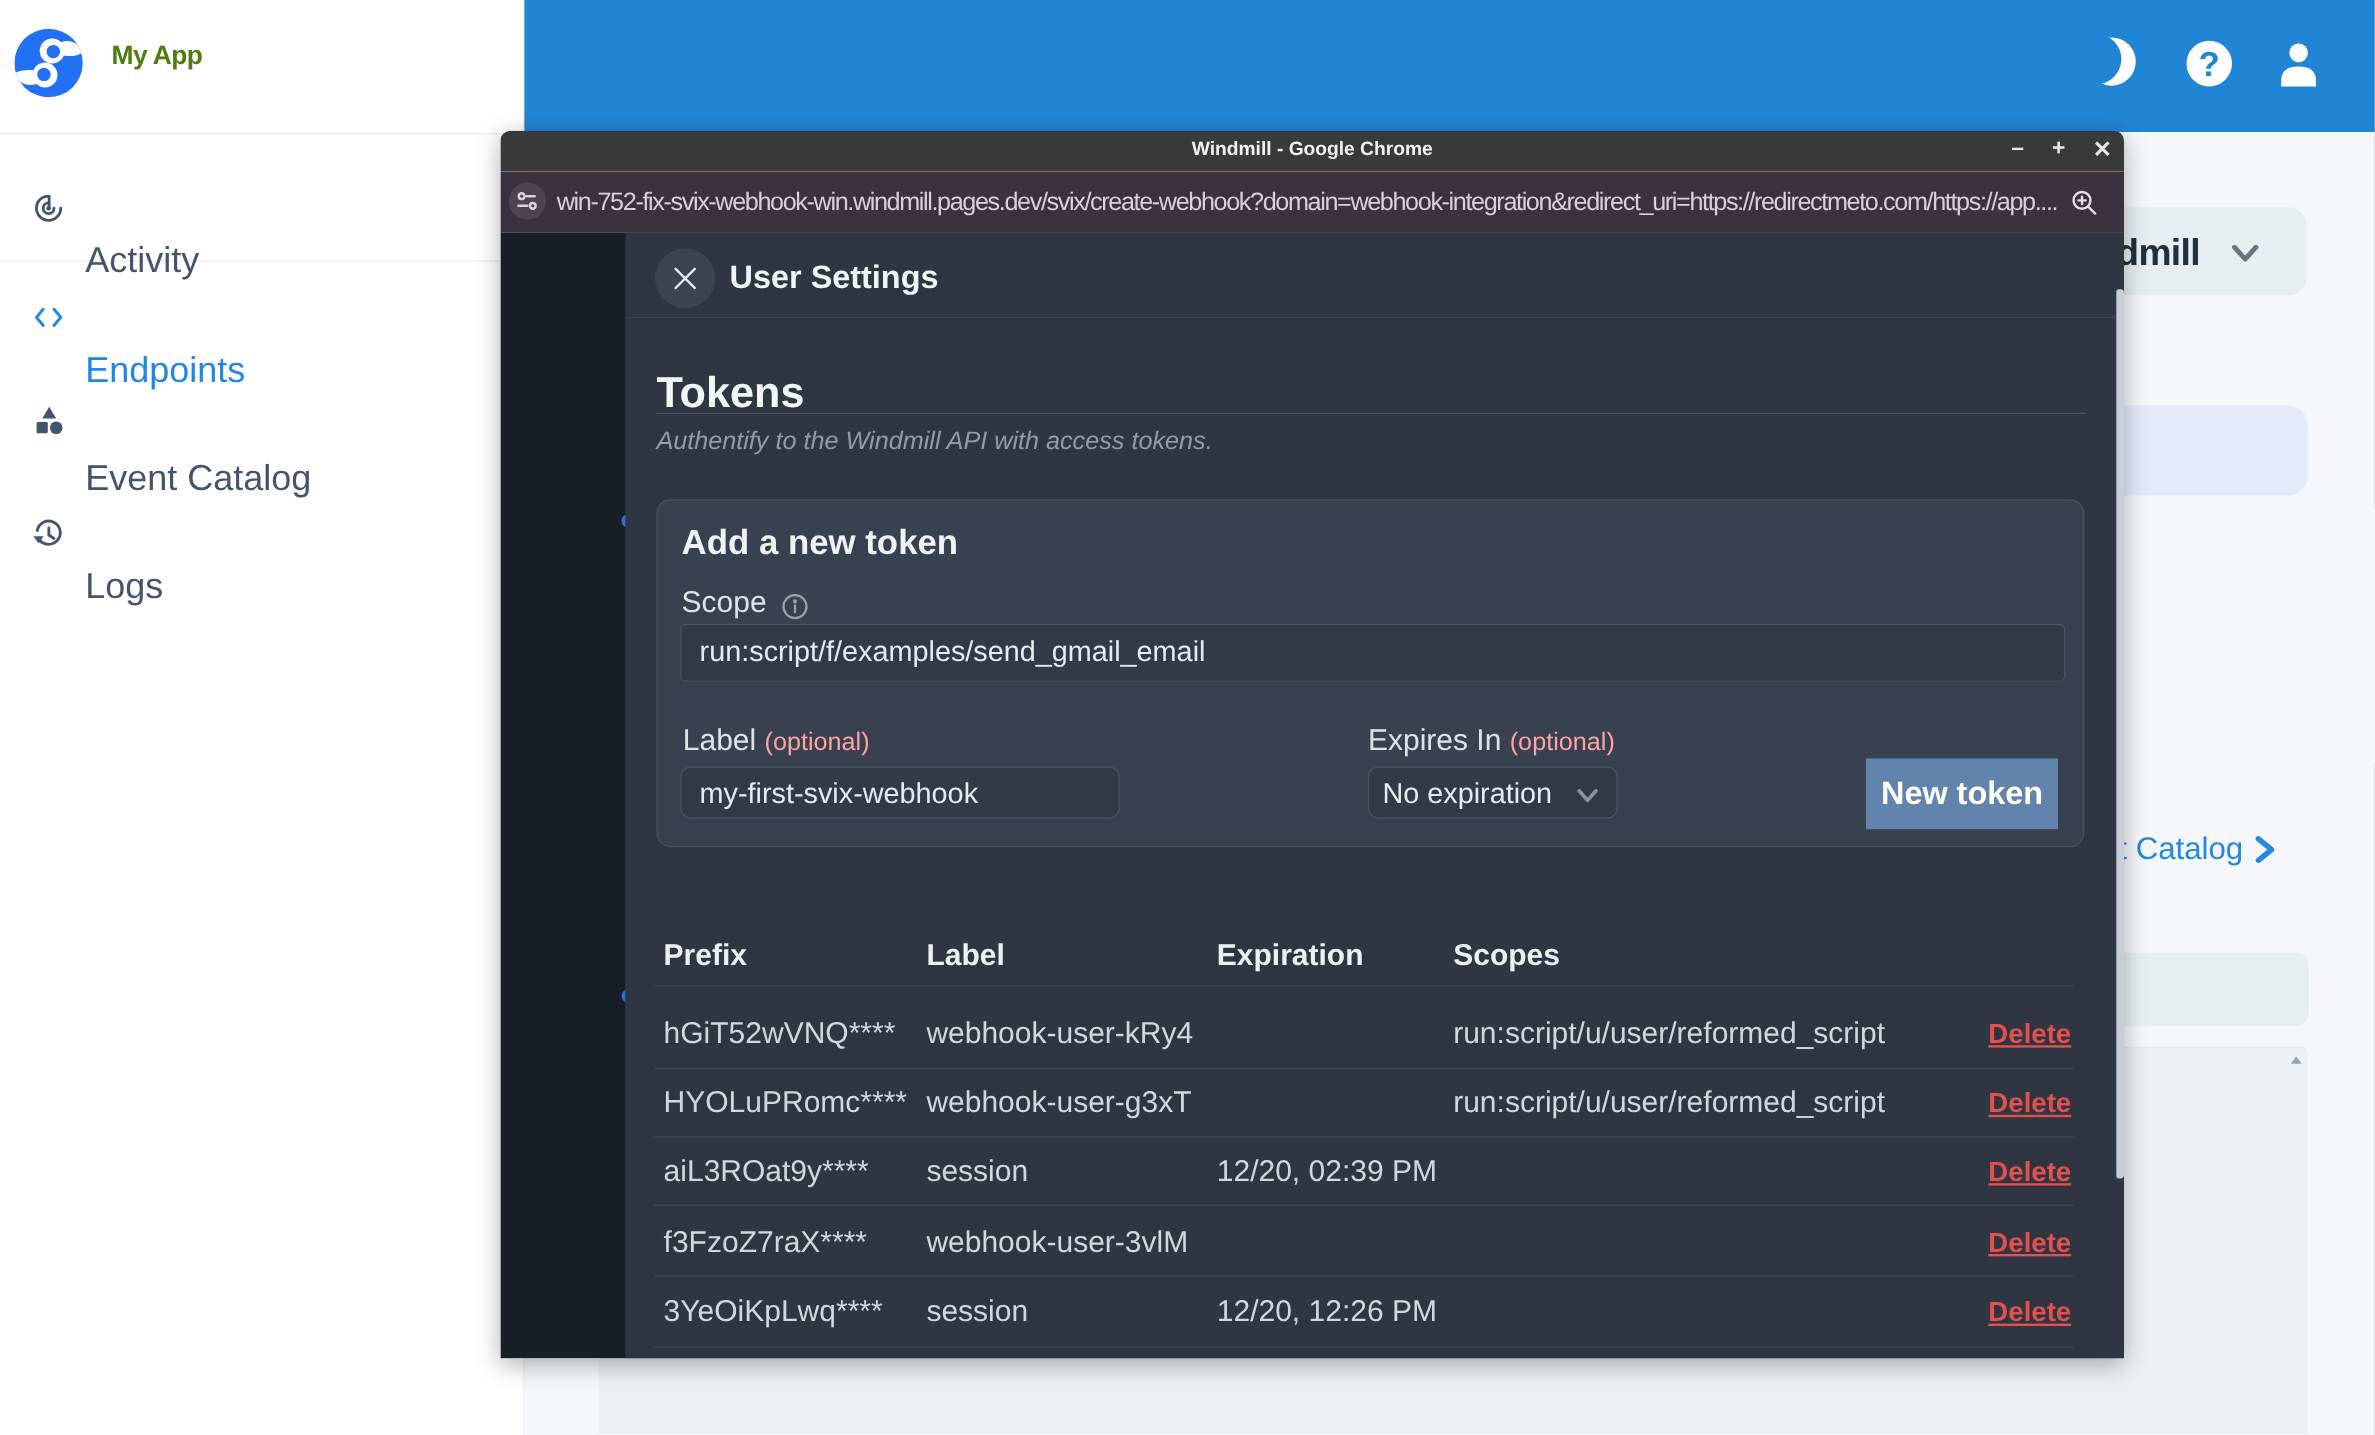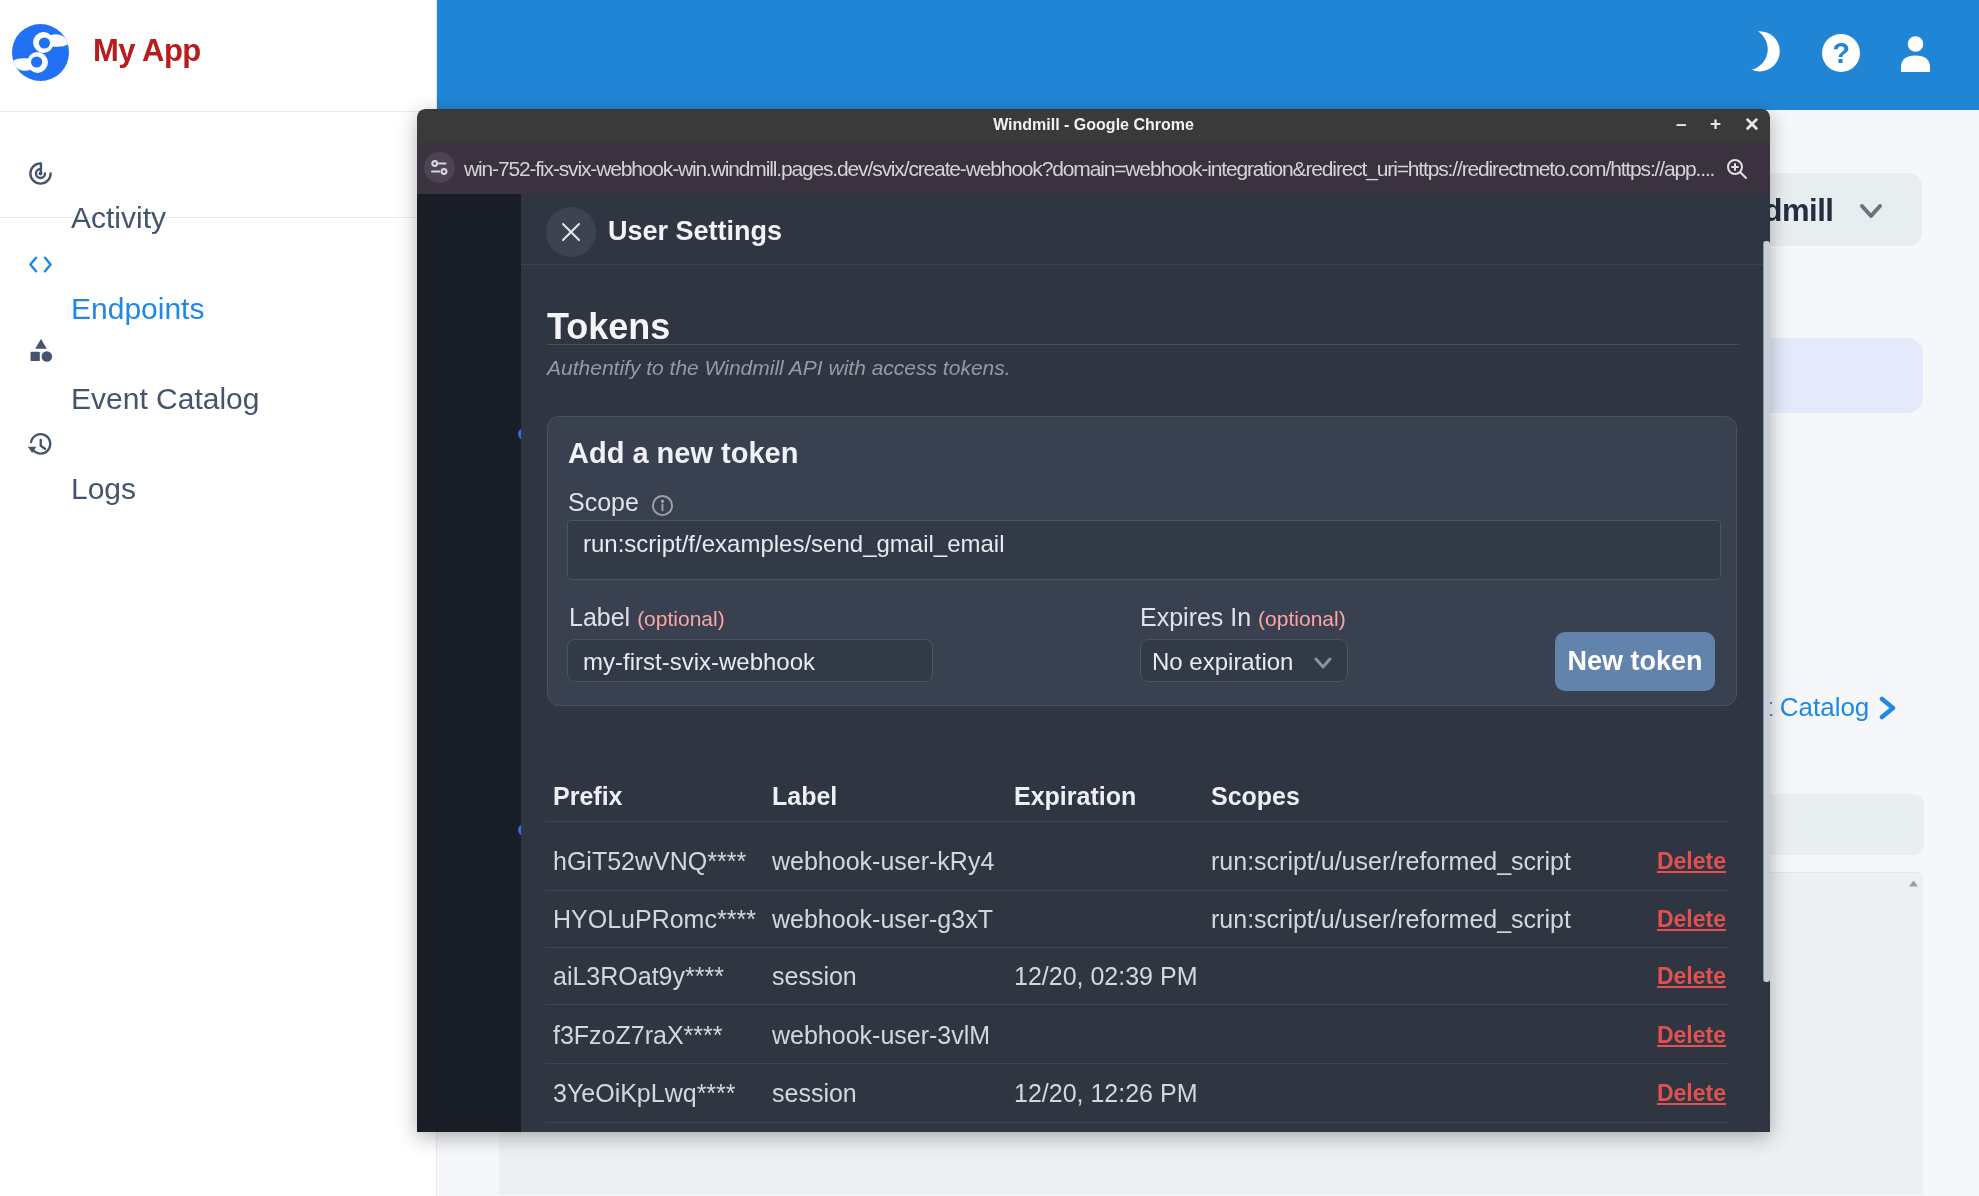--- a/index.html
+++ b/index.html
@@ -2,21 +2,21 @@
 <html><head>
 <meta charset="utf-8">
 <style>
 * { margin:0; padding:0; box-sizing:border-box; }
 html,body { width:1979px; height:1196px; overflow:hidden; font-family:"Liberation Sans", sans-serif; }
 body { position:relative; background:#f5f7fa; }
 .abs { position:absolute; }
 
 
 #sidebar { left:0; top:0; width:437px; height:1196px; background:#ffffff; border-right:1px solid #e9ecef; z-index:2; }
-#myapp { left:93px; top:33px; font-size:31px; font-weight:bold; color:#b91c1c; letter-spacing:-0.5px; }
+#myapp { left:93px; top:33px; font-size:22px; font-weight:bold; color:#4d7c0f; letter-spacing:-0.5px; }
 .sdiv { left:0; height:1px; background:#e8ebee; width:437px; }
 .navitem { left:71px; font-size:30px; color:#44546d;margin-top:44px; }
 .navblue { color:#2287e2; }
 #powered { left:101px; top:1152px; font-size:30px; color:#44546d;margin-top:44px; }
 
 
 #bluebar { left:437px; top:0; width:1542px; height:110px; background:#2185d6; z-index:2; }
 
 
 #rightbg { left:437px; top:110px; width:1542px; height:1086px; background:#f5f7fa; }
@@ -42,29 +42,29 @@
 #xbtn { left:25px; top:13px; width:50px; height:50px; border-radius:50%; background:#3d4451; }
 #usertitle { left:87px; top:22px; font-size:27px; font-weight:600; color:#f2f4f6; }
 #hdrline { left:0; top:70px; width:1249px; height:1px; background:#3d4450; }
 #tokens { left:26px; top:112px; font-size:36px; font-weight:bold; color:#f4f5f7; }
 #tokline { left:26px; top:150px; width:1192px; height:1px; background:#4a515d; }
 #authtext { left:26px; top:162px; font-size:21px; font-style:italic; color:#949ba6; }
 
 #panel { left:26px; top:222px; width:1190px; height:290px; background:#394150; border:1px solid #4a5260; border-radius:12px; }
 #addtitle { left:20px; top:20px; font-size:29px; font-weight:bold; color:#f0f2f5; }
 #scopelbl { left:20px; top:71px; font-size:25px; color:#dfe3e8; }
-#scopeinput { left:19px; top:103px; width:1154px; height:60px; background:#323a48; border:1px solid #4b5364; border-radius:4px; }
+#scopeinput { left:19px; top:103px; width:1154px; height:48px; background:#323a48; border:1px solid #4b5364; border-radius:4px; }
 #scopeinput span { position:absolute; left:15px; top:9px; font-size:24px; color:#e7eaee; }
 #labellbl { left:21px; top:186px; font-size:25px; color:#dfe3e8; }
 #labelinput { left:19px; top:222px; width:366px; height:43px; background:#323a48; border:1px solid #4b5364; border-radius:8px; }
 #labelinput span { position:absolute; left:15px; top:8px; font-size:24px; color:#e7eaee; }
 #explbl { left:592px; top:186px; font-size:25px; color:#dfe3e8; }
 #select { left:592px; top:222px; width:208px; height:43px; background:#323a48; border:1px solid #4b5364; border-radius:8px; }
 #select span { position:absolute; left:11px; top:8px; font-size:24px; color:#e7eaee; }
-#newtoken { left:1007px; top:215px; width:160px; height:59px; background:#6283ac; border-radius:10px; text-align:center; }
+#newtoken { left:1007px; top:215px; width:160px; height:59px; background:#6283ac; border-radius:0; text-align:center; }
 #newtoken span { font-size:27px; font-weight:bold; color:#ffffff; line-height:59px; }
 .opt { font-size:21px; color:#fca5a5; font-weight:normal; }
 
 
 .th { font-size:25px; font-weight:bold; color:#edeff2; }
 .td { font-size:25px; color:#d3d7dd; white-space:nowrap; }
 .del { font-size:23px; font-weight:bold; color:#e35050; text-decoration:underline; text-align:right; width:100px; }
 .rline { left:24px; width:1183px; height:1px; background:#3e4654; }
 
 #mscroll { left:1346px; top:132px; width:7px; height:741px; background:#c8ced7; border-left:1px solid #9099a6; border-radius:3px; z-index:5; }

